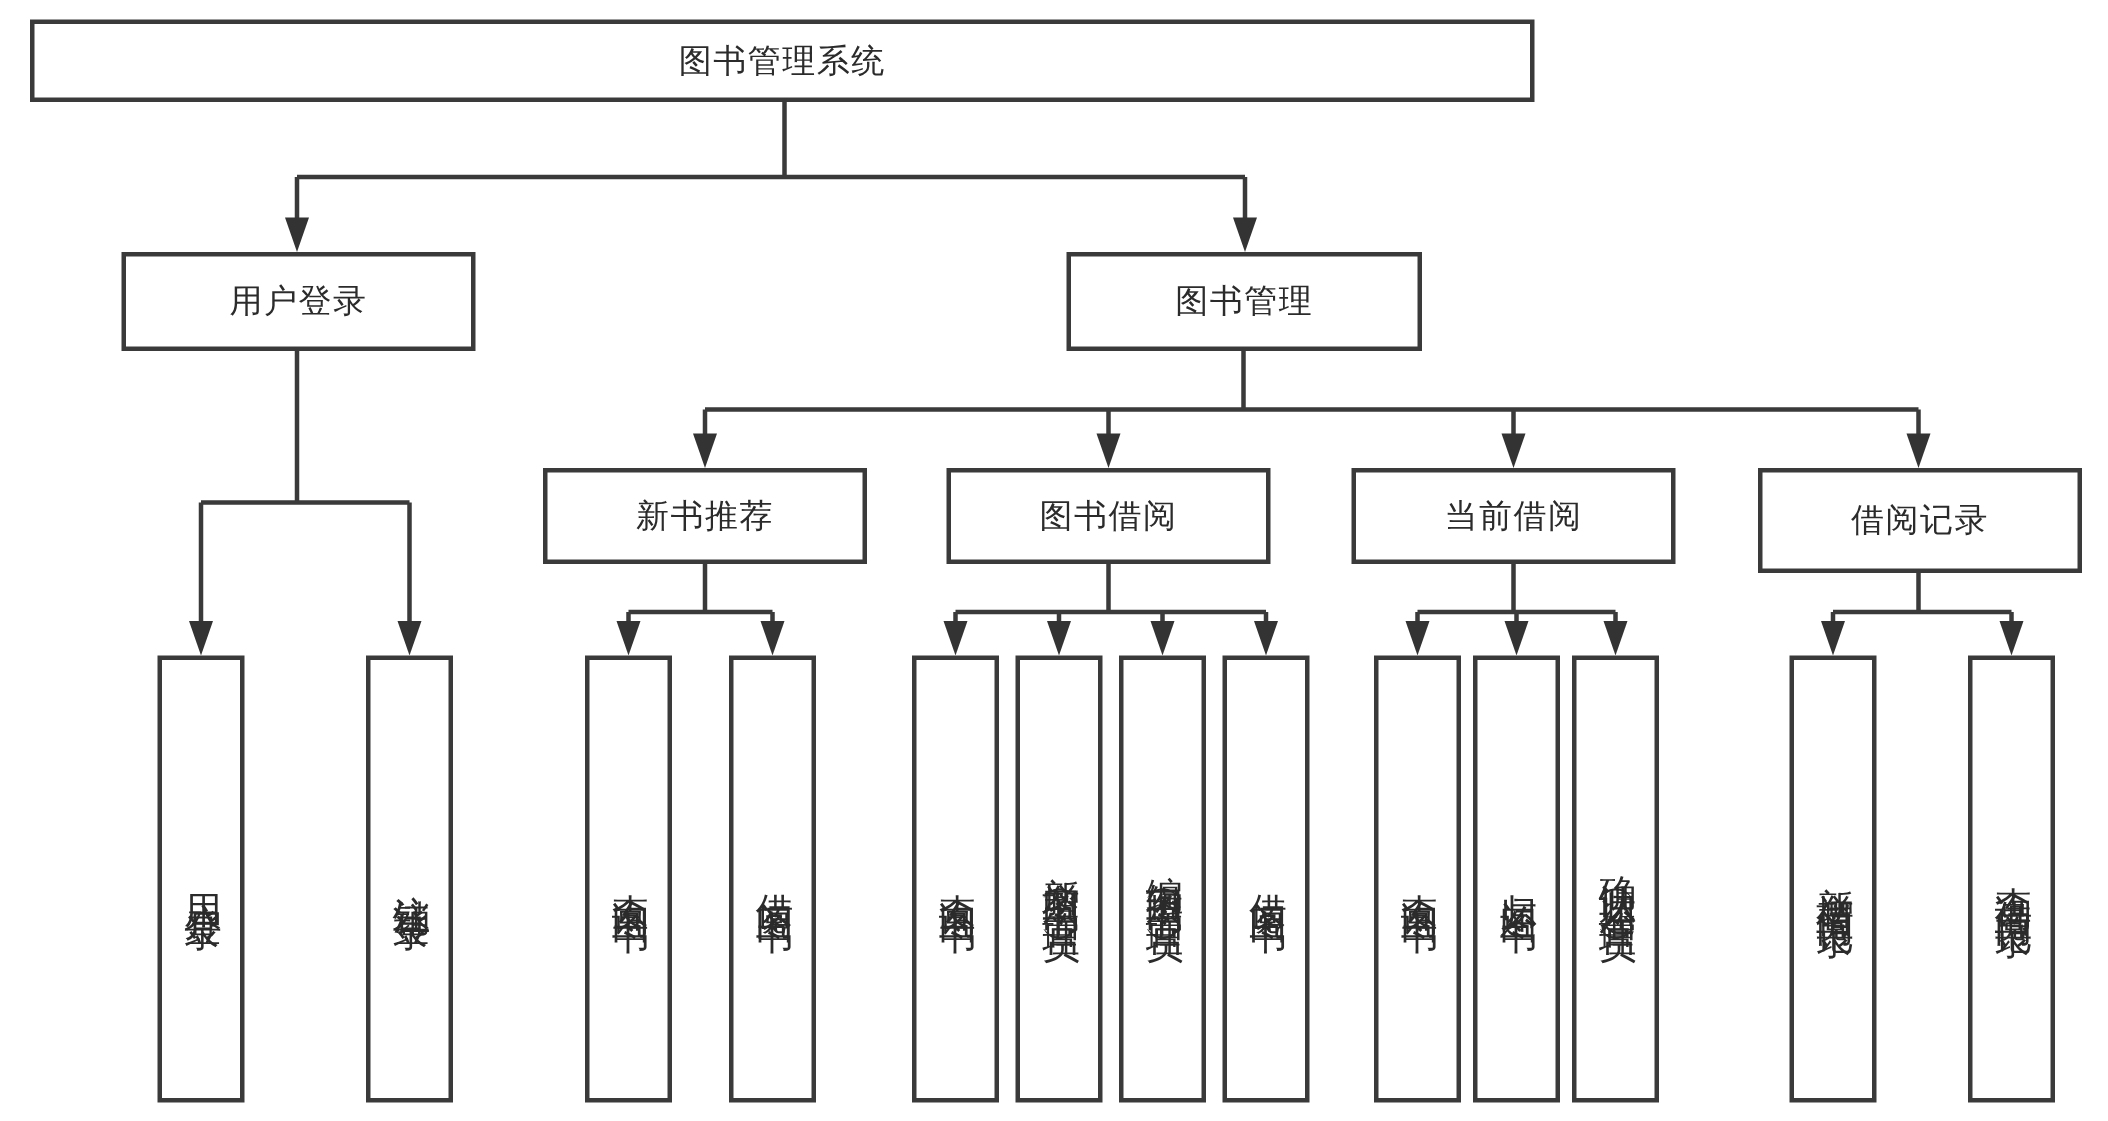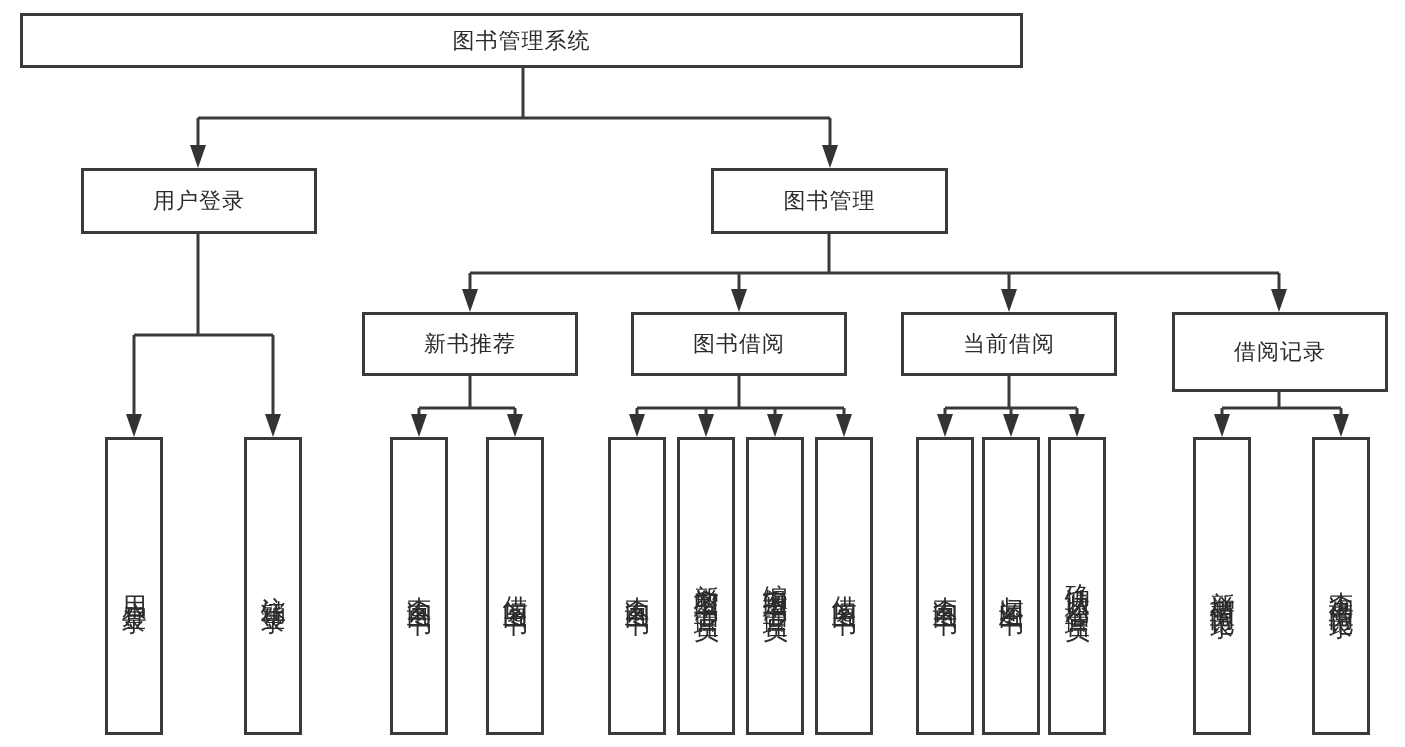--- a/index.html
+++ b/index.html
@@ -106,21 +106,21 @@
 
   <div class="node hbox" style="left:362px; top:312px; width:216px; height:64px;">
     <span>新书推荐</span>
   </div>
   <div class="node hbox" style="left:901px; top:312px; width:216px; height:64px;">
     <span>当前借阅</span>
   </div>
   <div class="node hbox" style="left:631px; top:312px; width:216px; height:64px;">
     <span>图书借阅</span>
   </div>
-  <div class="node hbox" style="left:1172px; top:312px; width:216px; height:80px;">
+  <div class="node hbox" style="left:1172px; top:312px; width:216px; height:70px;">
     <span>借阅记录</span>
   </div>
 
   <div class="node vbox" style="left:105px; top:437px; width:58px; height:298px;">
     <span class="vtext">用户登录</span>
   </div>
   <div class="node vbox" style="left:244px; top:437px; width:58px; height:298px;">
     <span class="vtext">注销登录</span>
   </div>
 

